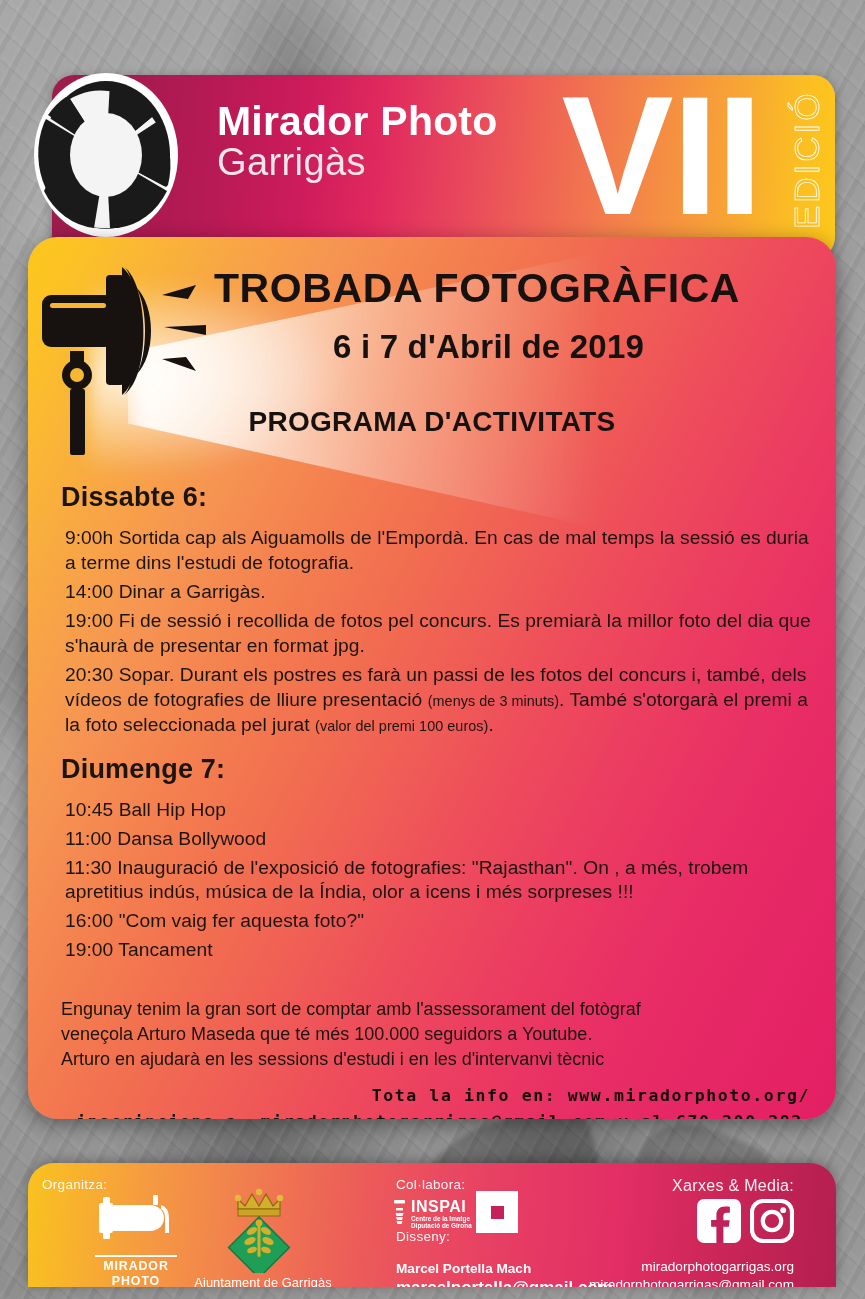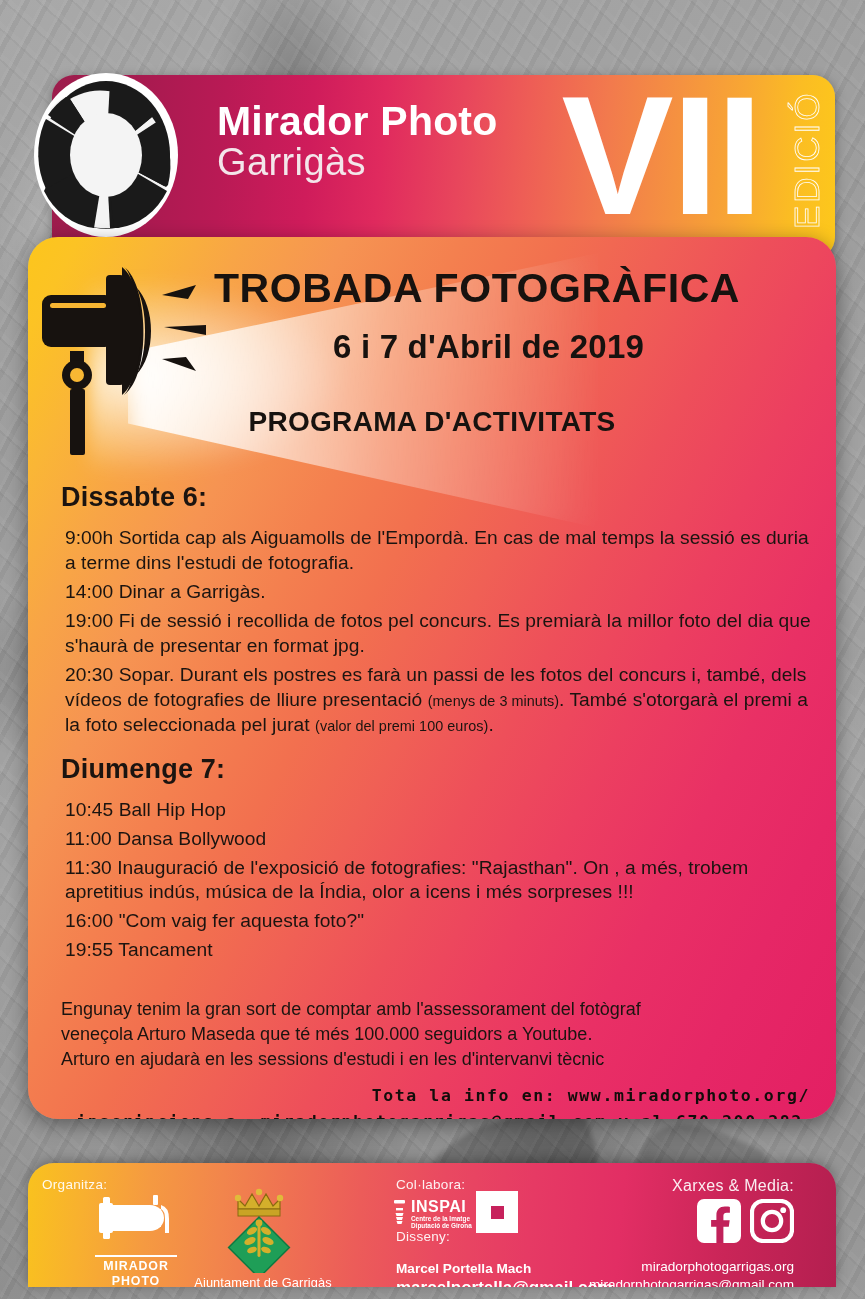--- a/index.html
+++ b/index.html
@@ -342,21 +342,21 @@
             <p><span>14:00 Dinar a Garrigàs.</span></p>
             <p><span>19:00 Fi de sessió i recollida de fotos pel concurs. Es premiarà la millor foto del dia que s'haurà de presentar en format jpg.</span></p>
             <p><span>20:30 Sopar. Durant els postres es farà un passi de les fotos del concurs i, també, dels vídeos de fotografies  de lliure presentació </span><span class="tiny">(menys de 3 minuts)</span><span>. També s'otorgarà el premi a la foto seleccionada pel jurat </span><span class="tiny">(valor del premi 100 euros)</span><span>.</span></p>
           </div>
           <div class="day-head">Diumenge 7:</div>
           <div class="sched">
             <p><span>10:45 Ball Hip Hop</span></p>
             <p><span>11:00 Dansa Bollywood</span></p>
             <p><span>11:30 Inauguració de l'exposició de fotografies: "Rajasthan". On , a més, trobem apretitius indús, música de la Índia, olor a icens i més sorpreses !!!</span></p>
             <p><span>16:00 "Com vaig fer aquesta foto?"</span></p>
-            <p><span>19:55 Tancament</span></p>
+            <p><span>19:00 Tancament</span></p>
           </div>
         </div>
       <div class="closing" id="closing-container">
           <p>Engunay tenim la gran sort de comptar amb l'assessorament del fotògraf</p>
           <p>veneçola Arturo Maseda que té més 100.000 seguidors a Youtube.</p>
           <p>Arturo en ajudarà en les sessions d'estudi i en  les d'intervanvi tècnic</p>
         </div>
       <div class="info-line">Tota la info en: www.miradorphoto.org/</div>
       <div class="info-line2">inscripcions a: miradorphotogarrigas@gmail.com y al 670 200 282</div>
     </div>

